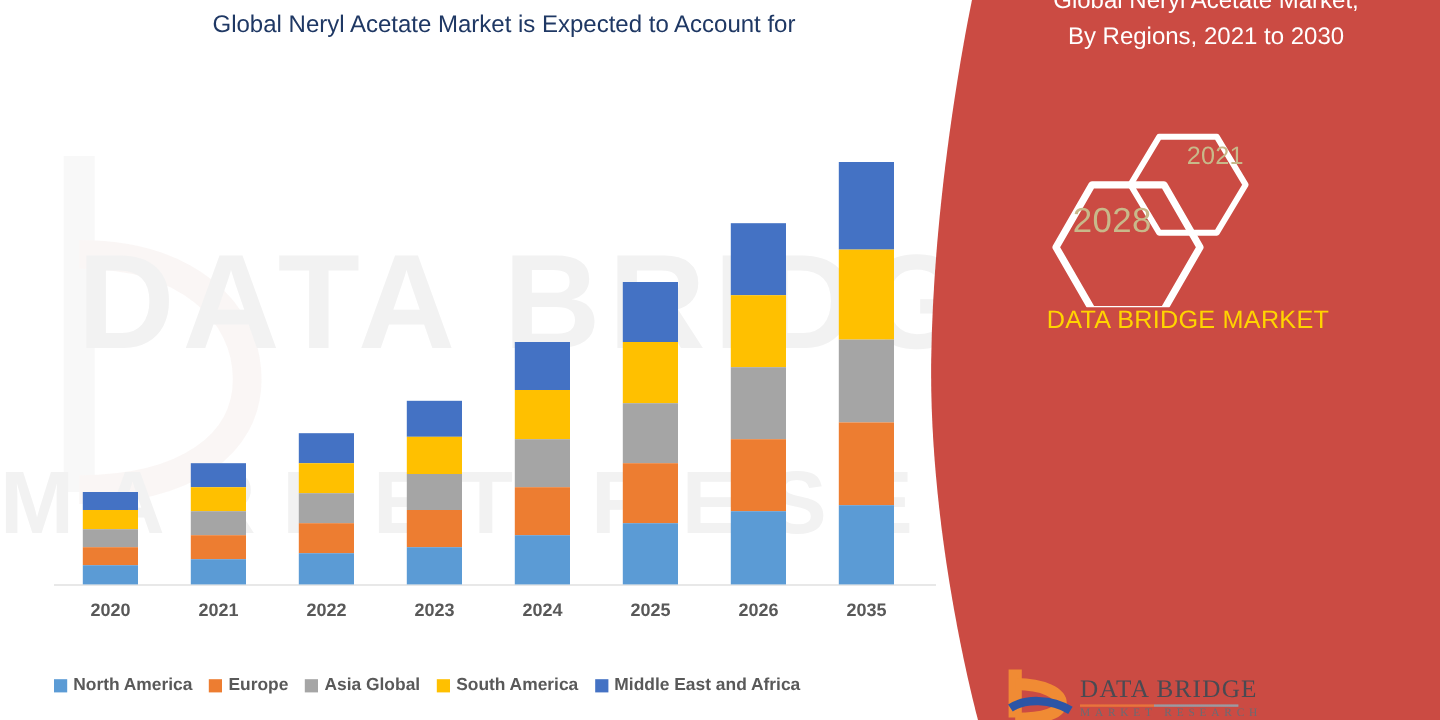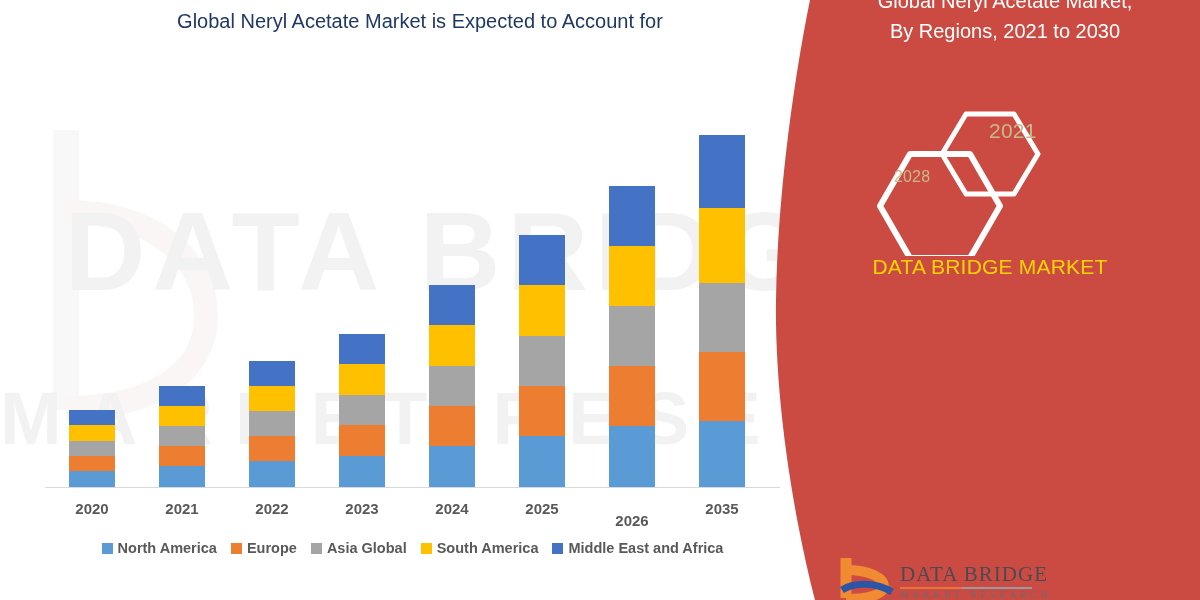--- a/index.html
+++ b/index.html
@@ -113,24 +113,24 @@
     text-align: center;
     font-size: 15px;
     font-weight: 700;
     color: #595959;
   }
 
   
   .legend {
     position: absolute;
     left: 45px;
-    top: 540px;
+    top: 563px;
     width: 735px;
     display: flex;
-    justify-content: center;
+    justify-content: flex-start;
     align-items: center;
     gap: 14px;
   }
   .legend-item {
     display: flex;
     align-items: center;
     gap: 5px;
     font-size: 14.5px;
     font-weight: 700;
     color: #595959;
@@ -179,21 +179,21 @@
   .hexes {
     position: absolute;
     left: 104px;
     top: 96px;
     width: 240px;
     height: 160px;
   }
   .hex-label {
     position: absolute;
     color: #c8b98a;
-    font-size: 16px;
+    font-size: 29px;
     font-weight: 400;
     letter-spacing: 0.01em;
   }
   .hex-2028 {
     left: 20px;
     top: 72px;
   }
   .hex-2021 {
     left: 115px;
     top: 23px;
@@ -345,21 +345,21 @@
           </div>
         </div>
       </div>
     <div id="xticks">
         <div class="xtick" style="left: 47px;">2020</div>
         <div class="xtick" style="left: 137px;">2021</div>
         <div class="xtick" style="left: 227px;">2022</div>
         <div class="xtick" style="left: 317px;">2023</div>
         <div class="xtick" style="left: 407px;">2024</div>
         <div class="xtick" style="left: 497px;">2025</div>
-        <div class="xtick" style="left: 587px; margin-top: 12px;">2026</div>
+        <div class="xtick" style="left: 587px;">2026</div>
         <div class="xtick" style="left: 677px;">2035</div>
       </div>
   </div>
 
   <div class="legend" id="legend">
       <div class="legend-item">
         <span class="legend-swatch" style="background: rgb(91, 155, 213);"></span>
         <span>North America</span>
       </div>
       <div class="legend-item">

